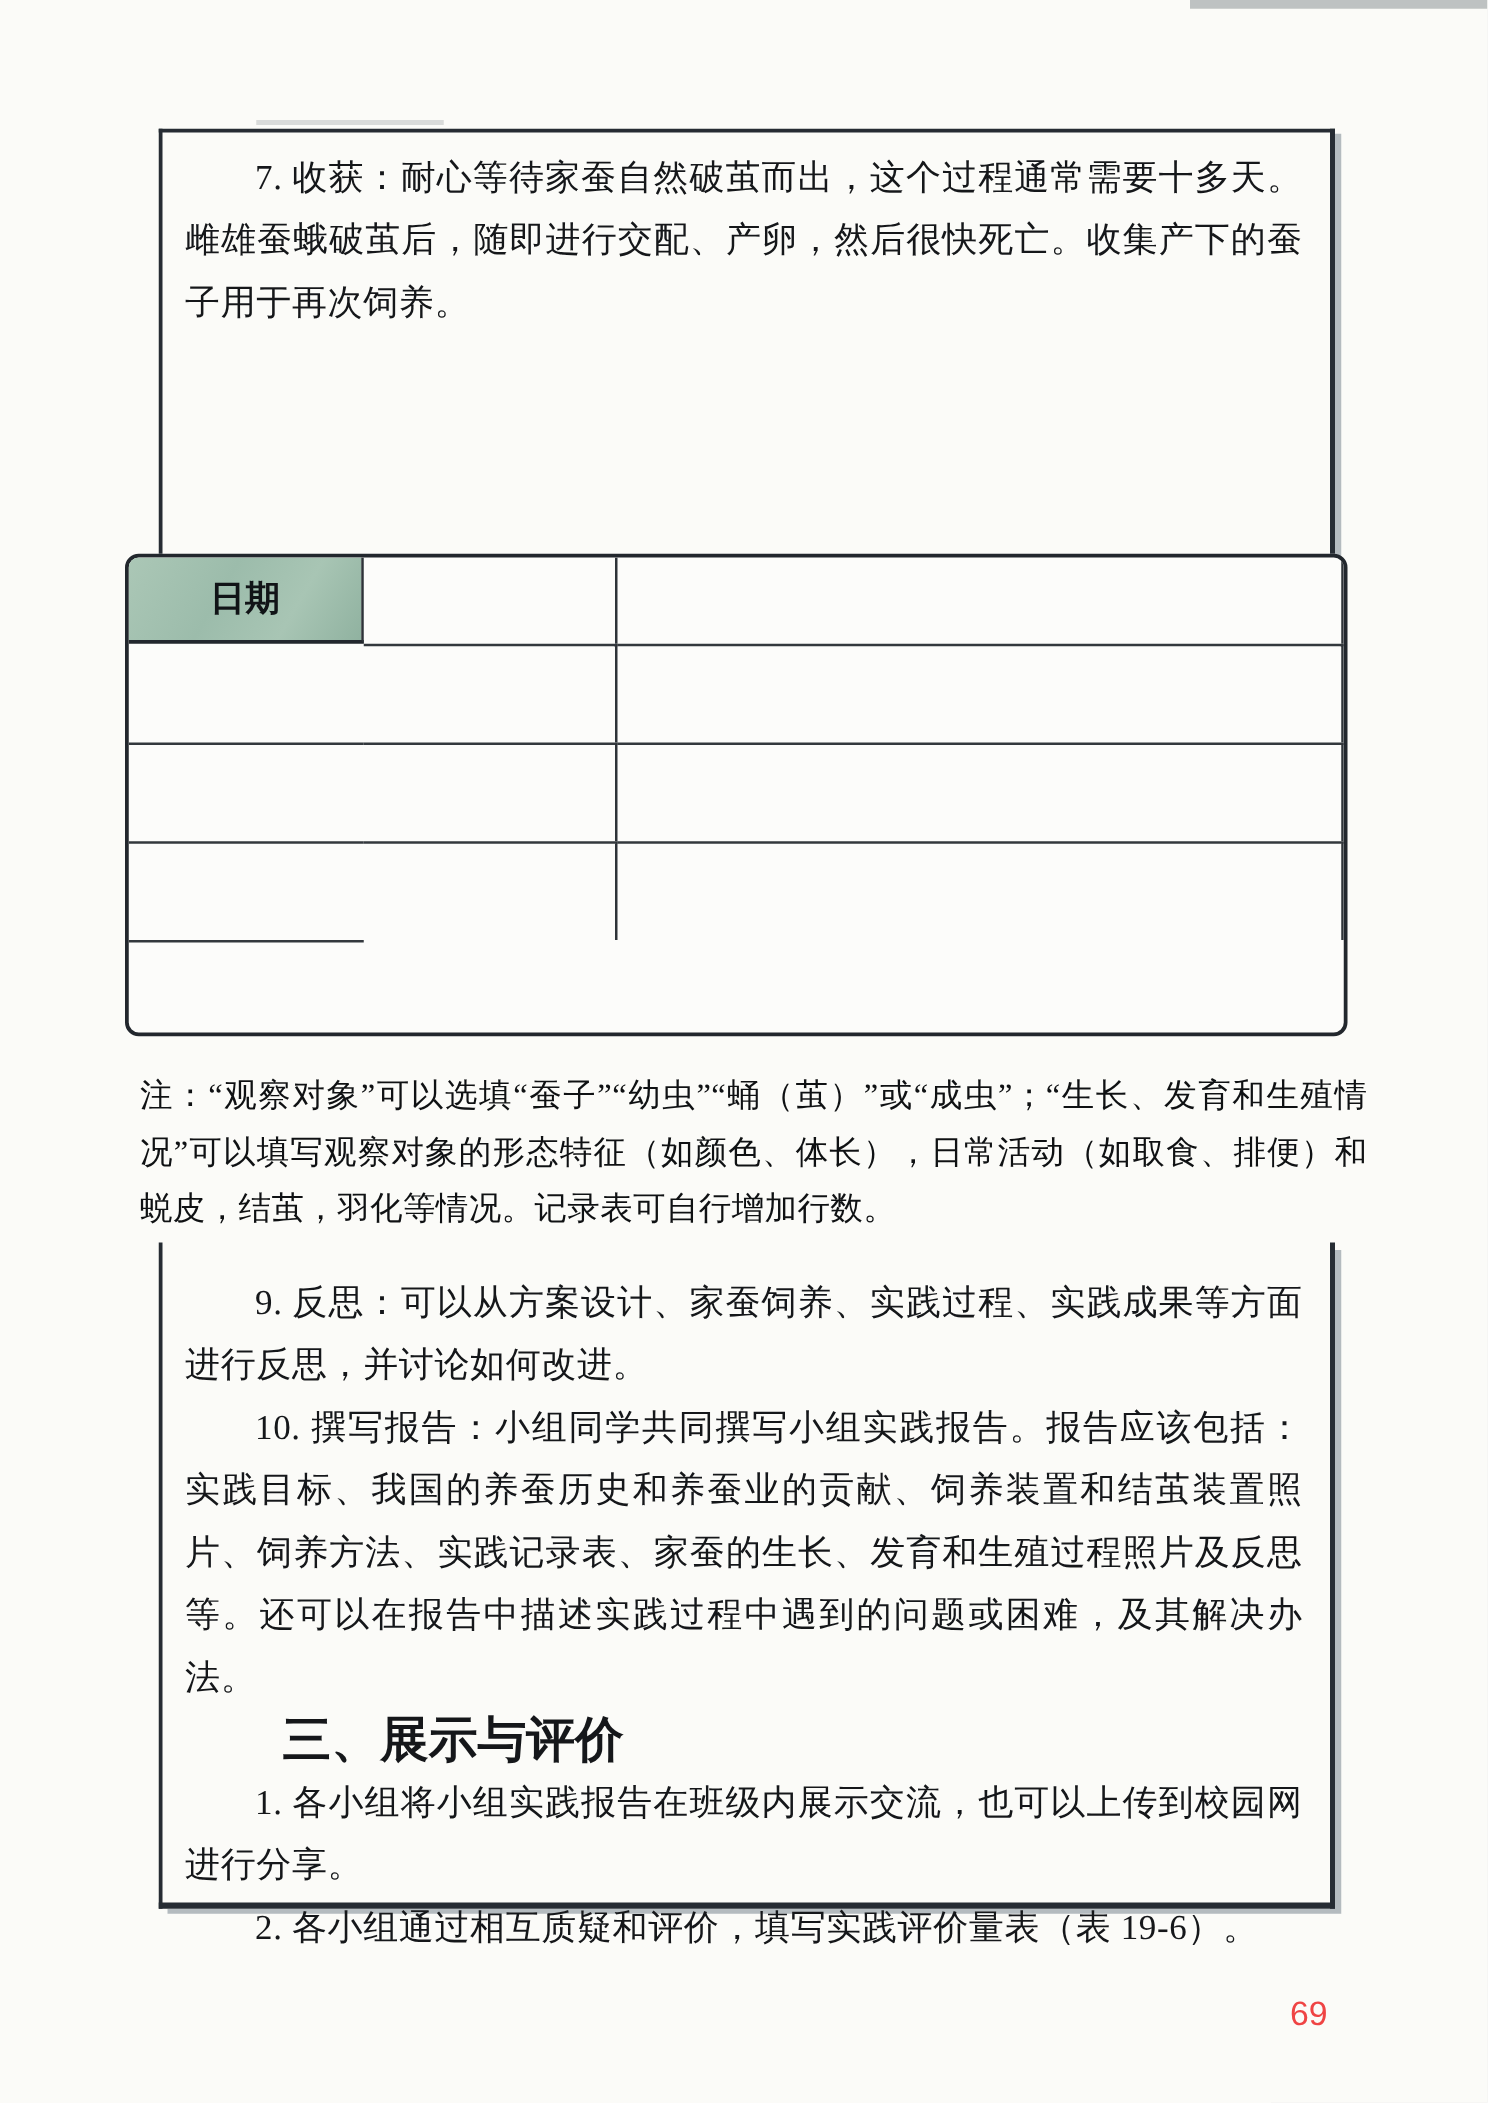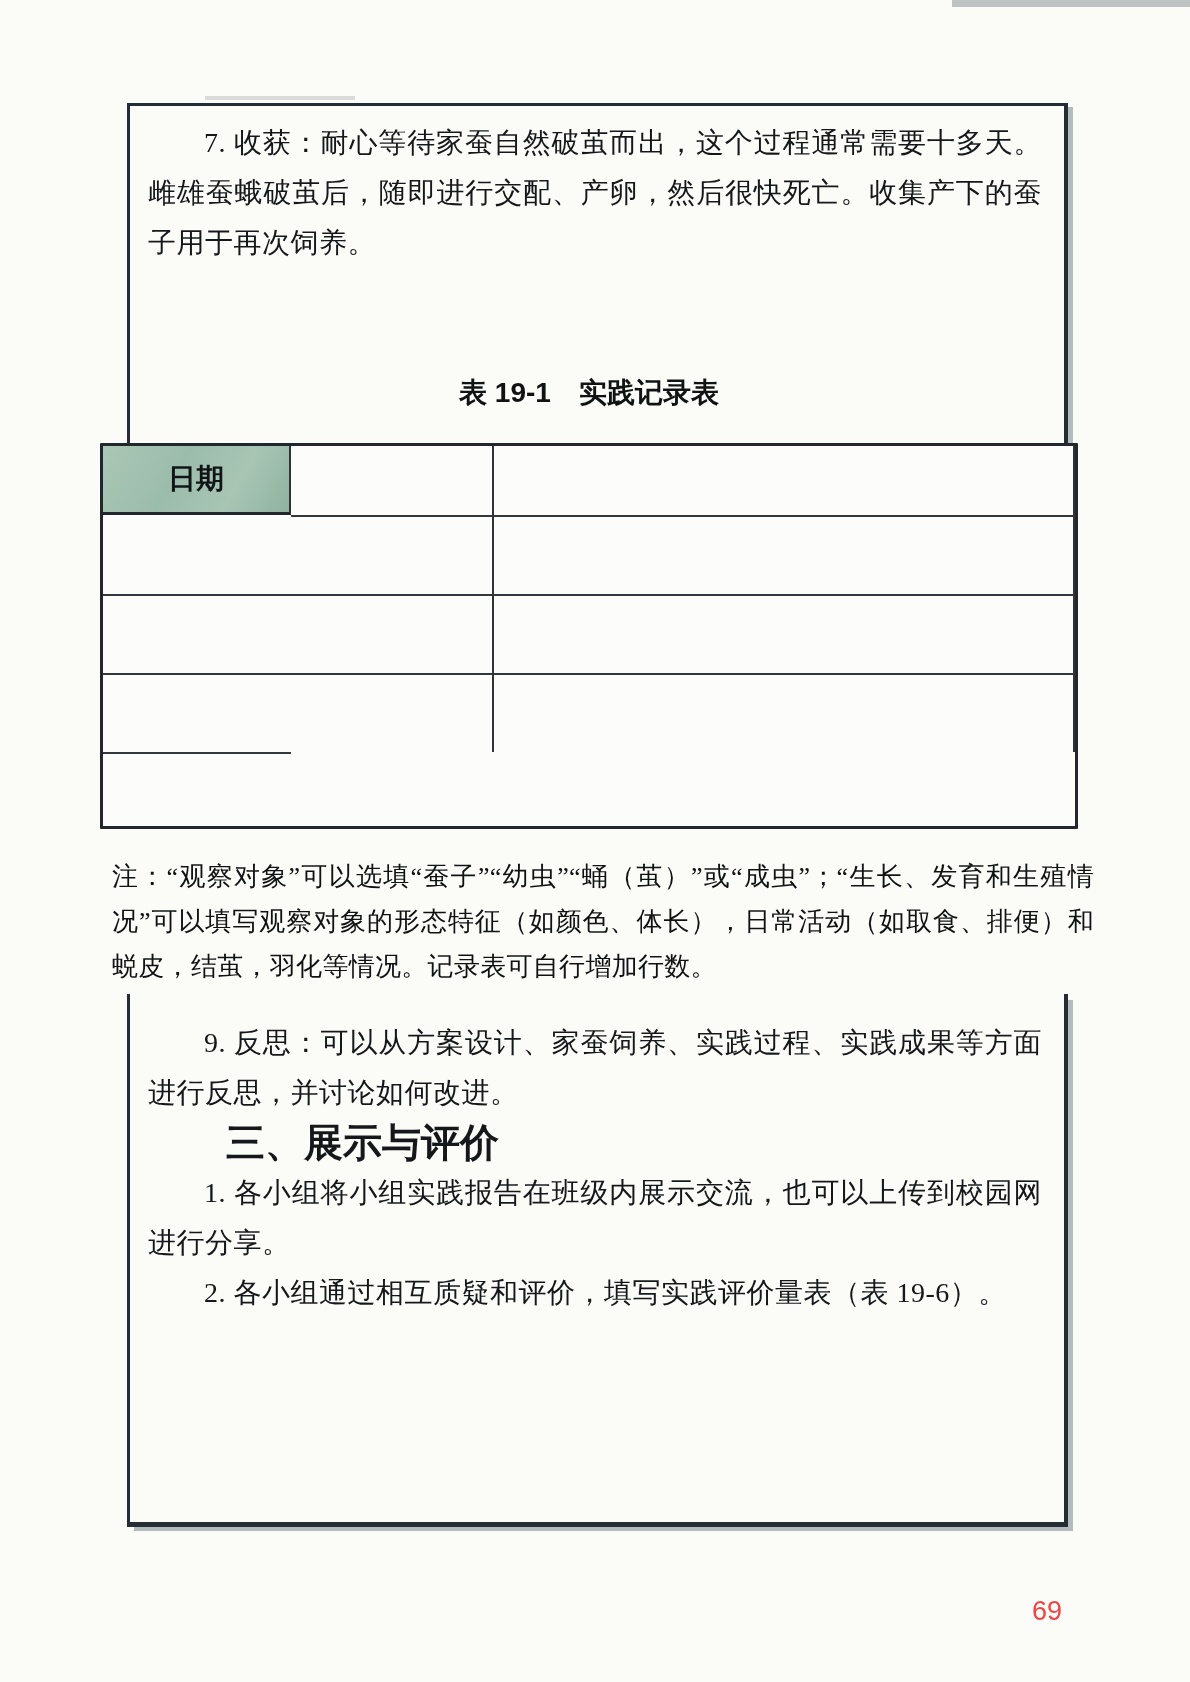--- a/index.html
+++ b/index.html
@@ -36,21 +36,21 @@
   }
 
   
   .table-caption{
     position:absolute;left:100px;top:374px;width:978px;text-align:center;
     font-family:"Liberation Sans","DejaVu Sans",sans-serif;font-weight:bold;font-size:28px;color:#101214;
   }
   .record-table{
     position:absolute;left:100px;top:443px;width:978px;height:386px;
     box-sizing:border-box;background:#fcfcfa;
-    border:3px solid #22272d;border-radius:1px;overflow:hidden;
+    border:3px solid #22272d;border-radius:11px;overflow:hidden;
     display:grid;grid-template-columns:188px 203px 1fr;grid-template-rows:69px 79px 79px 79px 1fr;
   }
   .th{
     background:linear-gradient(120deg,#abc7b6 0%,#9cbcab 40%,#a8c5b4 70%,#90b2a0 100%);
     border-bottom:3px solid #22272d;
     display:flex;align-items:center;justify-content:center;
     font-family:"Liberation Sans","DejaVu Sans",sans-serif;font-weight:bold;font-size:28px;color:#111417;
     position:relative;
   }
   .col-a{border-right:2px solid #2e3338;}
@@ -76,21 +76,20 @@
 
 <div id="page">
 
   <div class="scan-smudge"></div>
   <div class="scan-smudge2"></div>
 
   <div class="box-top">
     <p class="body-par">7. 收获：耐心等待家蚕自然破茧而出，这个过程通常需要十多天。雌雄蚕蛾破茧后，随即进行交配、产卵，然后很快死亡。收集产下的蚕子用于再次饲养。</p>
   </div>
 
-  <div class="table-caption">表 19-1　实践记录表</div>
 
   <div class="record-table">
     <div class="th col-a">日期</div>
 
     <div class="td row1 col-a" style="border-top:none;"></div>
     <div class="td row1 col-b" style="border-top:none;"></div>
     <div class="td row1" style="border-top:none;"></div>
 
     <div class="td col-a"></div>
     <div class="td col-b"></div>
@@ -102,20 +101,21 @@
 
     <div class="td col-a"></div>
     <div class="td col-b"></div>
     <div class="td"></div>
   </div>
 
   <p class="table-note">注：“观察对象”可以选填“蚕子”“幼虫”“蛹（茧）”或“成虫”；“生长、发育和生殖情况”可以填写观察对象的形态特征（如颜色、体长），日常活动（如取食、排便）和蜕皮，结茧，羽化等情况。记录表可自行增加行数。</p>
 
   <div class="box-bottom">
     <p class="body-par">9. 反思：可以从方案设计、家蚕饲养、实践过程、实践成果等方面进行反思，并讨论如何改进。</p>
+    <p class="body-par">10. 撰写报告：小组同学共同撰写小组实践报告。报告应该包括：实践目标、我国的养蚕历史和养蚕业的贡献、饲养装置和结茧装置照片、饲养方法、实践记录表、家蚕的生长、发育和生殖过程照片及反思等。还可以在报告中描述实践过程中遇到的问题或困难，及其解决办法。</p>
     <p class="section-heading">三、展示与评价</p>
     <p class="body-par">1. 各小组将小组实践报告在班级内展示交流，也可以上传到校园网进行分享。</p>
     <p class="body-par">2. 各小组通过相互质疑和评价，填写实践评价量表（表 19-6）。</p>
   </div>
 
   <div class="page-number">69</div>
 
 </div>
 
 </body></html>

